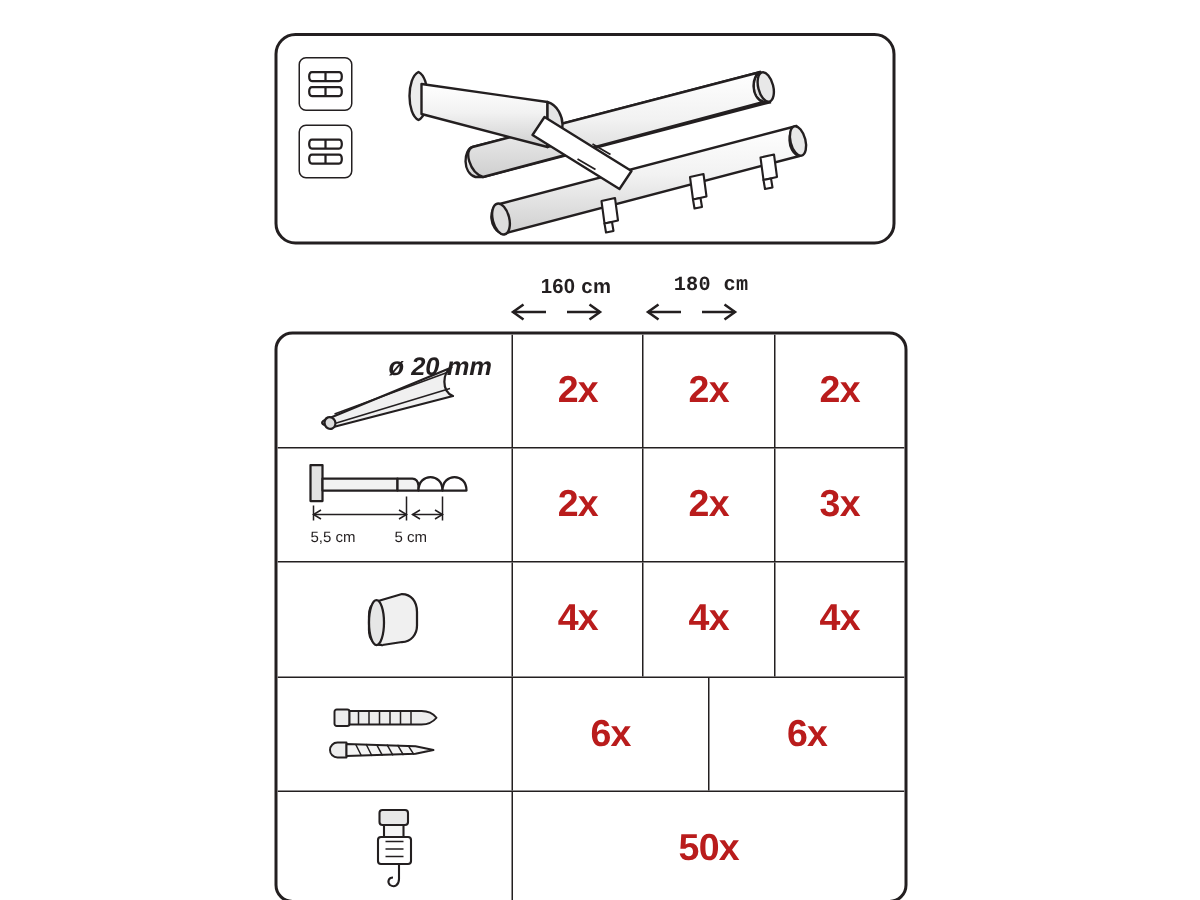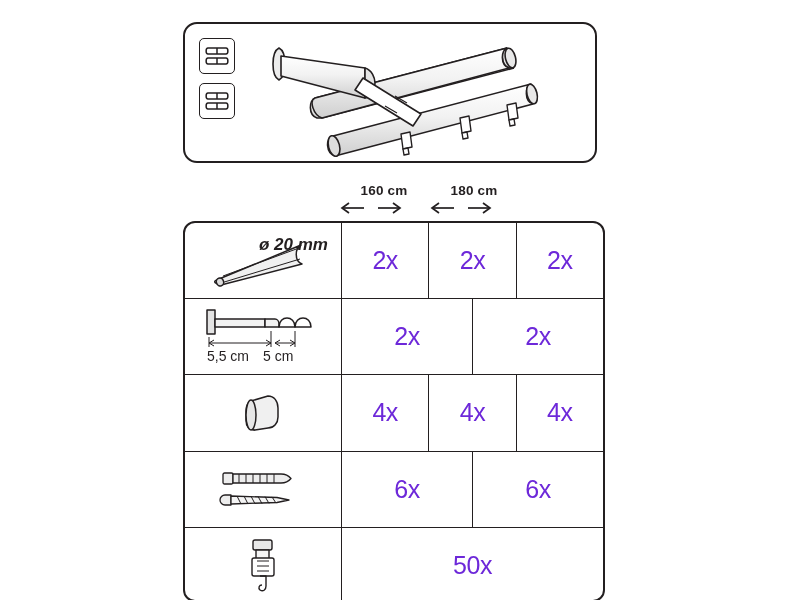--- a/index.html
+++ b/index.html
@@ -117,39 +117,39 @@
     justify-content: center;
   }
   .cell-qty {
     flex: 1;
     box-sizing: border-box;
     border-right: 1.6px solid #231f20;
     display: flex;
     align-items: center;
     justify-content: center;
     font-size: 25px;
-    font-weight: normal;
-    color: #6d28d9;
+    font-weight: bold;
+    color: #b91c1c;
     letter-spacing: -0.5px;
   }
   .cell-qty:last-child { border-right: none; }
 
   .dia-label {
     position: absolute;
     right: 13px;
     top: 12px;
     font-size: 17px;
     font-weight: bold;
     font-style: italic;
     color: #231f20;
     margin-left: 24px;
   }
   .dim-label {
     position: absolute;
-    font-size: 14px;
+    font-size: 10px;
     color: #231f20;
   }
   .dim-a { left: 22px; bottom: 10px; }
   .dim-b { left: 78px; bottom: 10px; text-align: center; }
 
   svg { display: block; overflow: visible; }
 </style>
 </head>
 <body>
 
@@ -241,21 +241,21 @@
           <g stroke="#231f20" stroke-width="1.7" fill="none">
             <line x1="2" y1="6" x2="24" y2="6"></line>
             <polyline points="9,1 2,6 9,11" fill="none"></polyline>
             <line x1="38" y1="6" x2="60" y2="6"></line>
             <polyline points="53,1 60,6 53,11" fill="none"></polyline>
           </g>
         </svg>
       </div>
     </div>
 
-    <div class="wcol" style="left:90px;">
+    <div class="wcol" style="left:90px;font-family:Liberation Mono, monospace;">
       <div class="wlabel">180 cm</div>
       <div class="warrow">
         <svg width="62" height="12" viewBox="0 0 62 12">
           <g stroke="#231f20" stroke-width="1.7" fill="none">
             <line x1="2" y1="6" x2="24" y2="6"></line>
             <polyline points="9,1 2,6 9,11" fill="none"></polyline>
             <line x1="38" y1="6" x2="60" y2="6"></line>
             <polyline points="53,1 60,6 53,11" fill="none"></polyline>
           </g>
         </svg>
@@ -307,20 +307,21 @@
               <polyline points="75,33 70,36 75,39" fill="none"></polyline>
               <polyline points="85,33 90,36 85,39" fill="none"></polyline>
             </g>
           </svg>
         </span>
         <div class="dim-label dim-a">5,5 cm</div>
         <div class="dim-label dim-b">5 cm</div>
       </div>
       <div class="cell-qty">2x</div>
       <div class="cell-qty">2x</div>
+      <div class="cell-qty">3x</div>
     </div>
 
     <div class="row">
       <div class="cell-part">
         <span>
           <svg width="56" height="46" viewBox="0 0 56 46">
             <g stroke="#231f20" stroke-width="1.5" fill="#f0f0f0" stroke-linejoin="round">
               <path d="M16 11 L33 6 C39 6 43 11 43 18 L43 27 C43 33 39 38 33 38 L20 40 C14 40 12 34 12 28 L12 20 C12 15 13 12 16 11 Z"></path>
               <path d="M16 11 C12 13 11 16 11 21 L11 30 C11 36 14 40 20 40" fill="#e0e0e0"></path>
               <ellipse cx="16" cy="25" rx="5" ry="15" fill="#e6e6e6"></ellipse>

